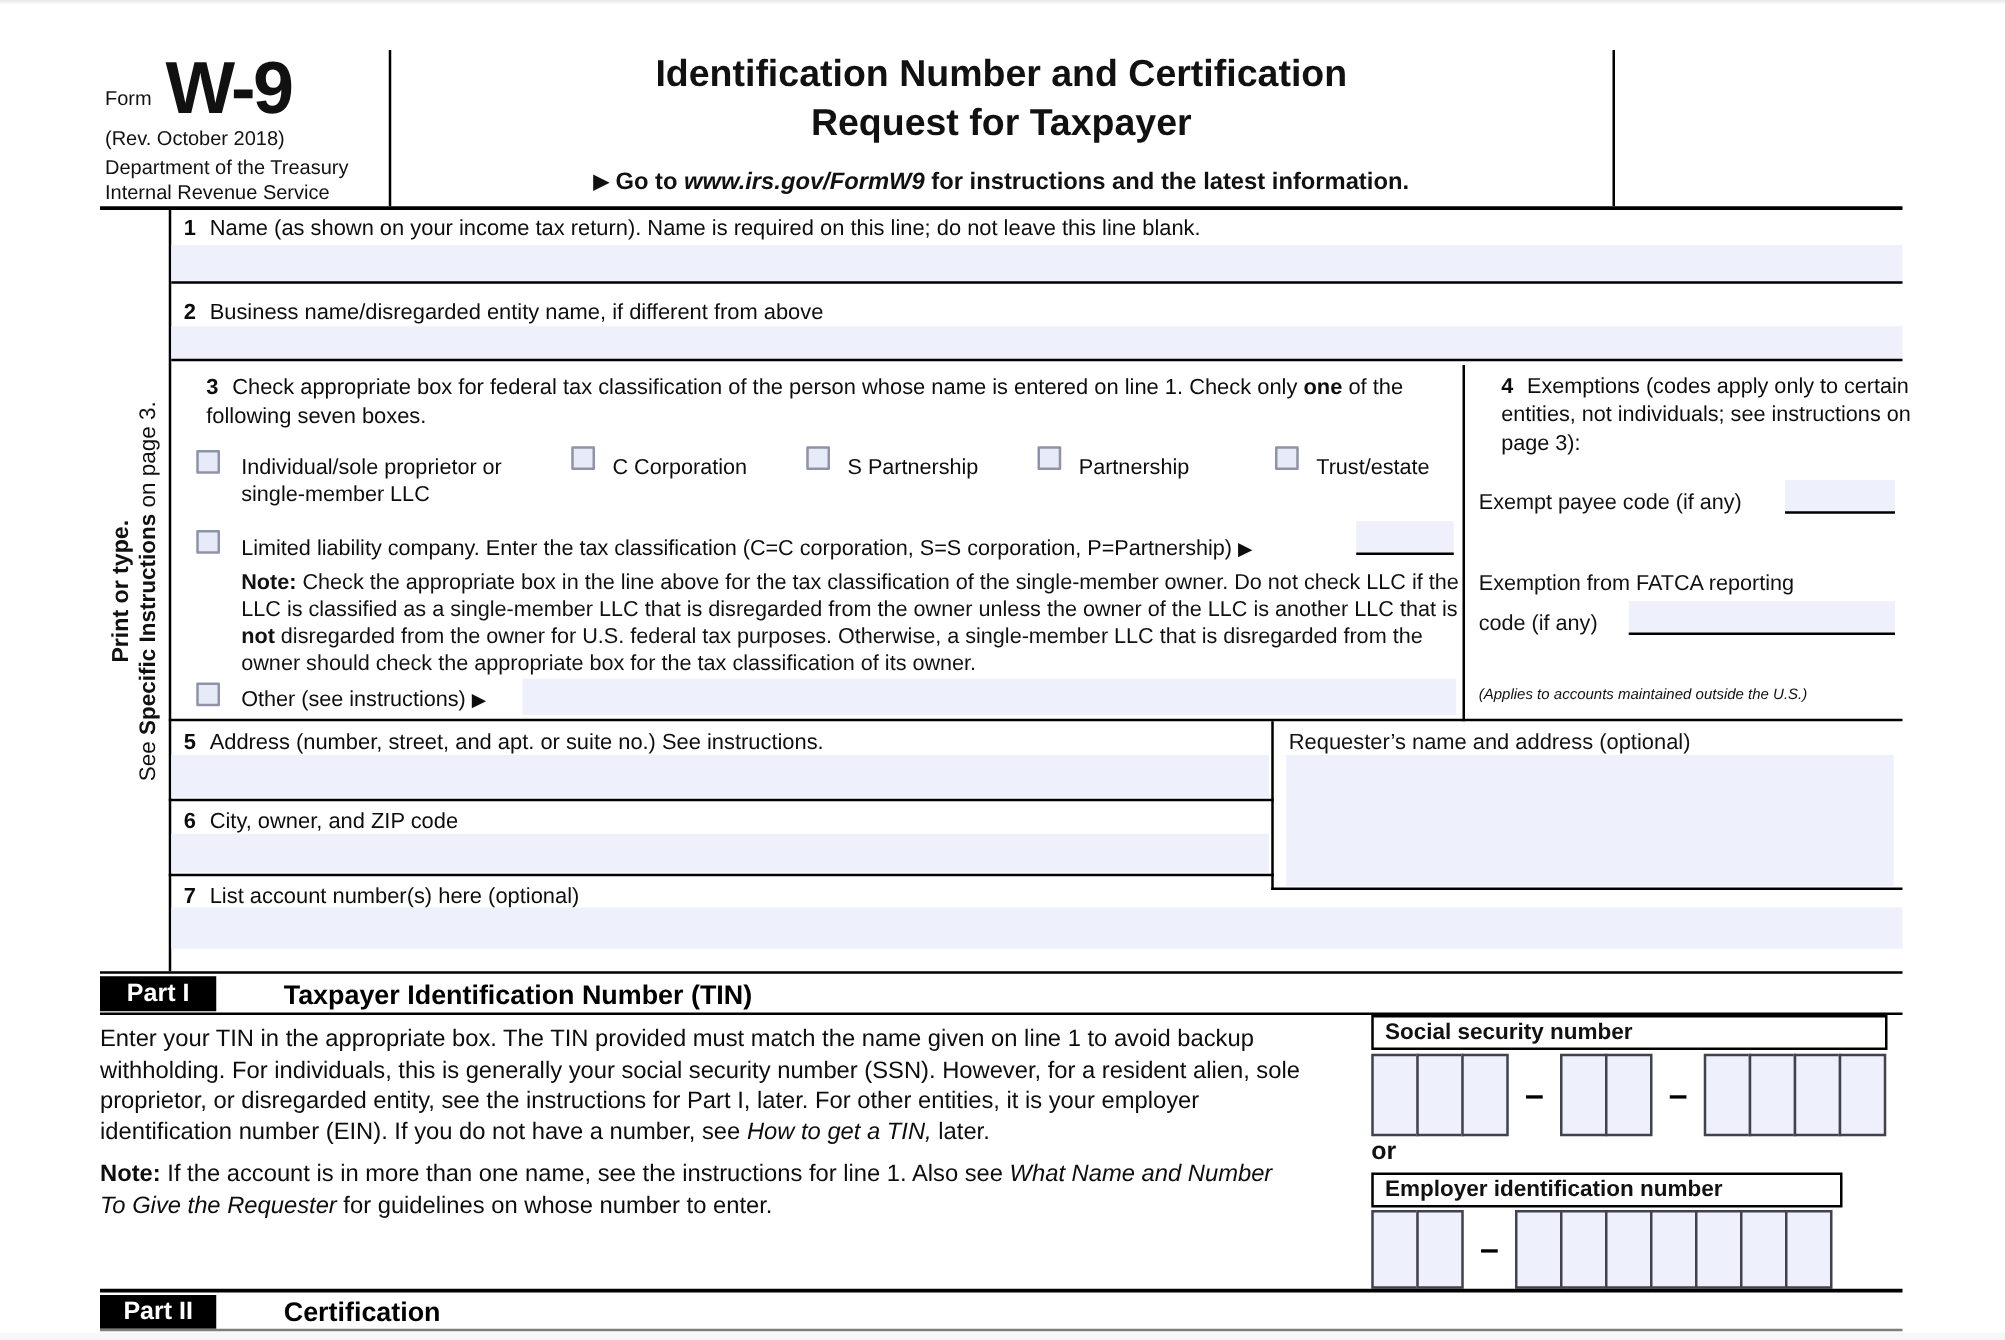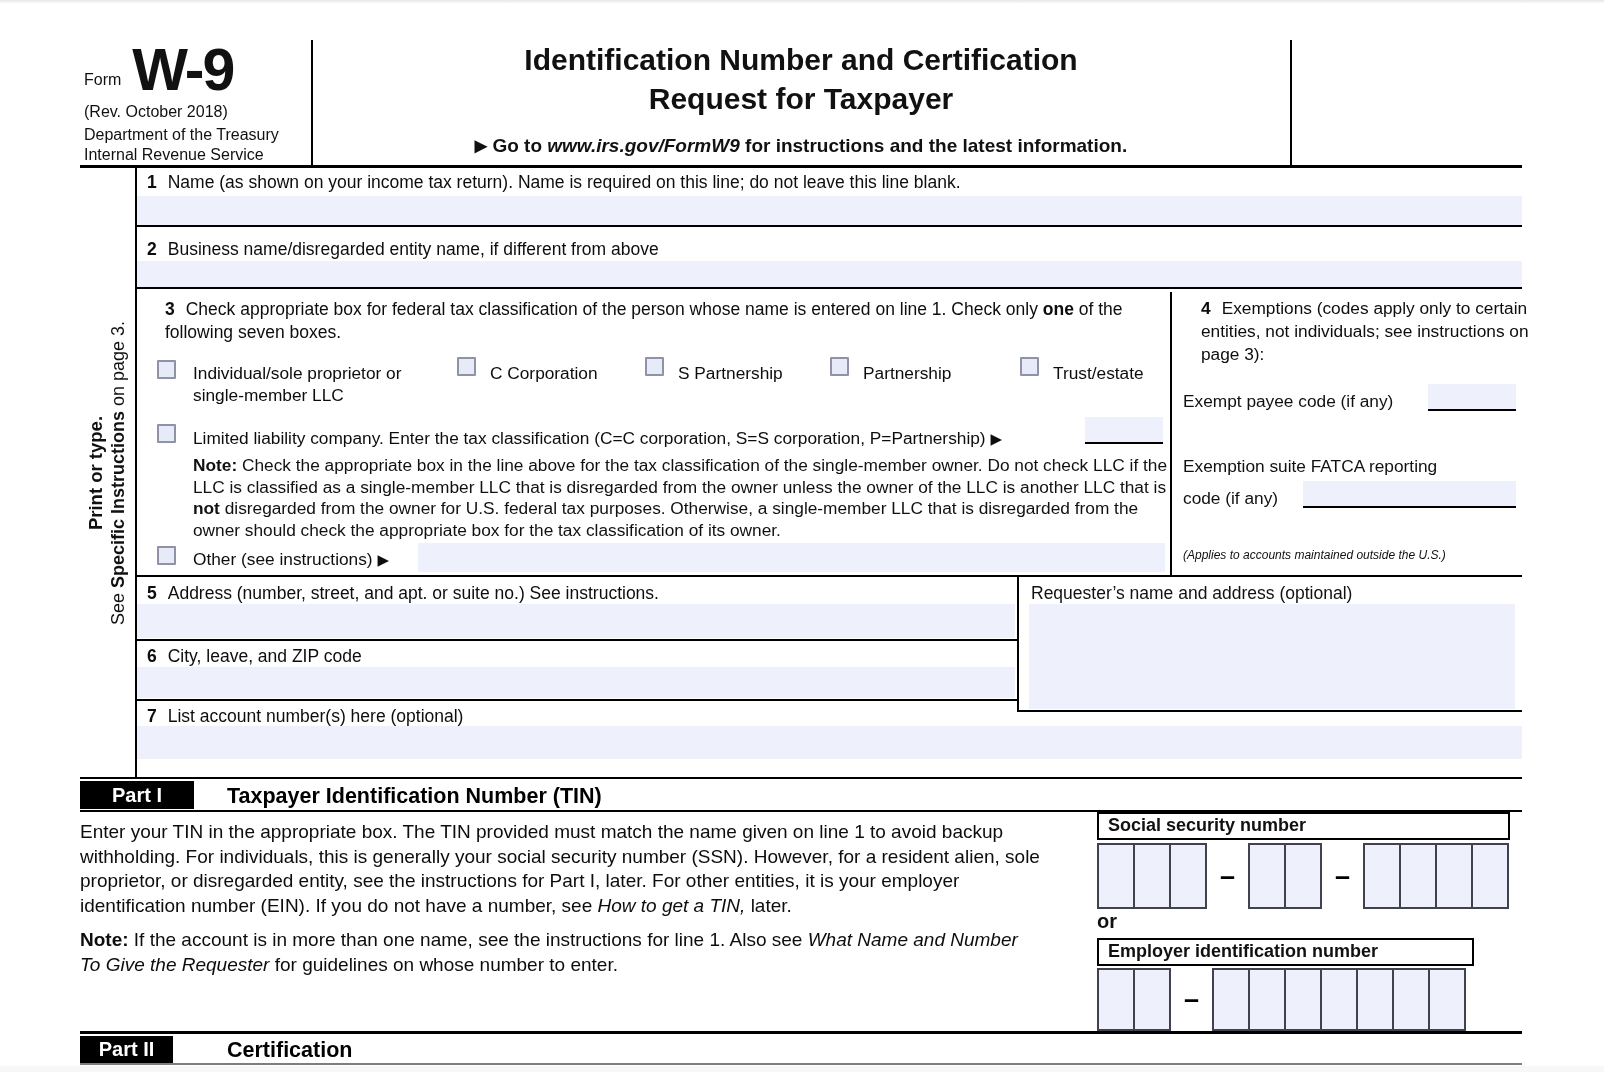--- a/index.html
+++ b/index.html
@@ -137,52 +137,52 @@
   <div class="abs lav" style="left:418px; top:543px; width:747px; height:29px;"></div>
 
   <div class="rule" style="left:1170px; top:292px; width:2px; height:285px;"></div>
 
   <div class="row-label wrap-label" style="left:1183px; top:297px; width:338px; white-space:normal; line-height:23px; font-size:17.3px;">
     <span class="num">4</span><span>Exemptions (codes apply only to certain entities, not individuals; see instructions on page 3):</span>
   </div>
   <div class="abs" style="left:1183px; top:391px; font-size:17.3px;">Exempt payee code (if any)</div>
   <div class="blank" style="left:1428px; top:384px; width:88px; height:27px;"></div>
 
-  <div class="abs" style="left:1183px; top:456px; font-size:17.3px;">Exemption suite FATCA reporting</div>
+  <div class="abs" style="left:1183px; top:456px; font-size:17.3px;">Exemption from FATCA reporting</div>
   <div class="abs" style="left:1183px; top:488px; font-size:17.3px;">code (if any)</div>
   <div class="blank" style="left:1303px; top:481px; width:213px; height:27px;"></div>
 
   <div class="abs i" style="left:1183px; top:548px; font-size:12px;">(Applies to accounts maintained outside the U.S.)</div>
 
   <div class="rule" style="left:135px; top:575px; width:1387px; height:2px;"></div>
 
   <div class="row-label" style="left:147px; top:583px;">
     <span class="num">5</span><span>Address (number, street, and apt. or suite no.) See instructions.</span>
   </div>
   <div class="abs lav" style="left:137px; top:604px; width:878px; height:34px;"></div>
   <div class="rule" style="left:135px; top:639px; width:884px; height:2px;"></div>
 
   <div class="rule" style="left:1017px; top:577px; width:2px; height:135px;"></div>
   <div class="abs" style="left:1031px; top:583px; font-size:17.5px;">Requester’s name and address (optional)</div>
   <div class="abs lav" style="left:1029px; top:604px; width:486px; height:105px;"></div>
   <div class="rule" style="left:1017px; top:710px; width:505px; height:2px;"></div>
 
   <div class="row-label" style="left:147px; top:646px;">
-    <span class="num">6</span><span>City, leave, and ZIP code</span>
+    <span class="num">6</span><span>City, owner, and ZIP code</span>
   </div>
   <div class="abs lav" style="left:137px; top:667px; width:878px; height:31px;"></div>
   <div class="rule" style="left:135px; top:699px; width:884px; height:2px;"></div>
 
   <div class="row-label" style="left:147px; top:706px;">
     <span class="num">7</span><span>List account number(s) here (optional)</span>
   </div>
   <div class="abs lav" style="left:137px; top:726px; width:1385px; height:33px;"></div>
 
   <div class="rule" style="left:80px; top:777px; width:1442px; height:2px;"></div>
-  <div class="part-box" style="left:80px; top:781px; width:114px; height:28px;">Part I</div>
+  <div class="part-box" style="left:80px; top:781px; width:93px; height:28px;">Part I</div>
   <div class="part-title" style="left:227px; top:784px;">Taxpayer Identification Number (TIN)</div>
   <div class="rule" style="left:80px; top:810px; width:1442px; height:2px;"></div>
 
   <div class="body-text" style="left:80px; top:820px; width:960px;">
     <span>Enter your TIN in the appropriate box. The TIN provided must match the name given on line 1 to avoid backup withholding. For individuals, this is generally your social security number (SSN). However, for a resident alien, sole proprietor, or disregarded entity, see the instructions for Part I, later. For other entities, it is your employer identification number (EIN). If you do not have a number, see </span><span class="i">How to get a TIN,</span><span> later.</span>
   </div>
   <div class="body-text" style="left:80px; top:928px; width:960px;">
     <span class="b">Note:</span><span> If the account is in more than one name, see the instructions for line 1. Also see </span><span class="i">What Name and Number To Give the Requester</span><span> for guidelines on whose number to enter.</span>
   </div>
 

